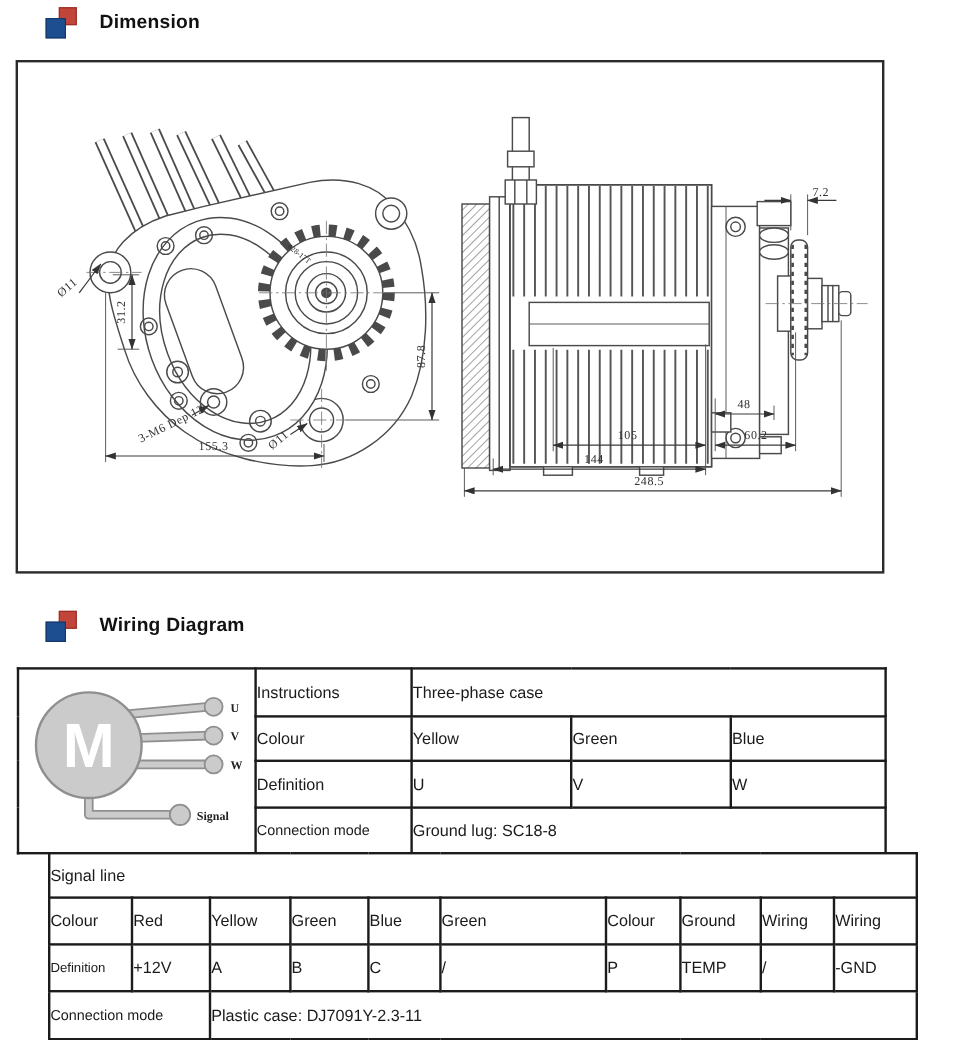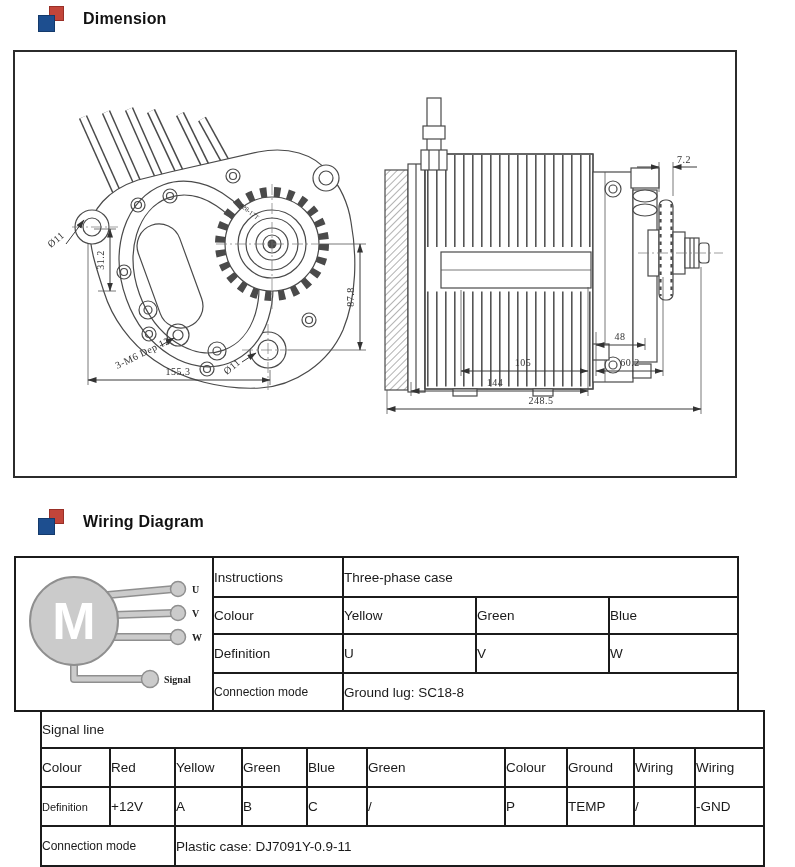--- a/index.html
+++ b/index.html
@@ -381,18 +381,18 @@
       <td>B</td>
       <td>C</td>
       <td>/</td>
       <td>P</td>
       <td>TEMP</td>
       <td>/</td>
       <td>-GND</td>
     </tr>
     <tr style="height:40px">
       <td colspan="2" class="lbl-md">Connection mode</td>
-      <td colspan="8">Plastic case: DJ7091Y-0.9-11</td>
+      <td colspan="8">Plastic case: DJ7091Y-2.3-11</td>
     </tr>
   </tbody>
     </table>
 
 </div>
 
 </body></html>

